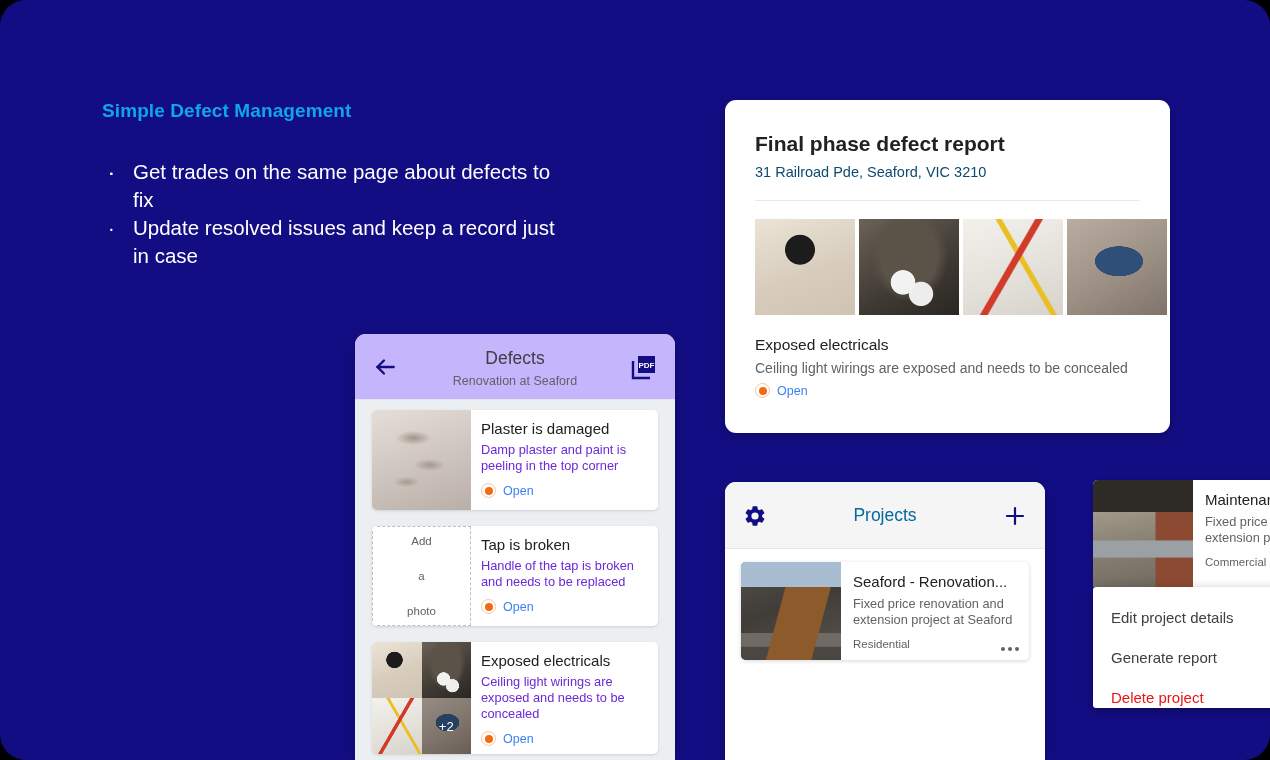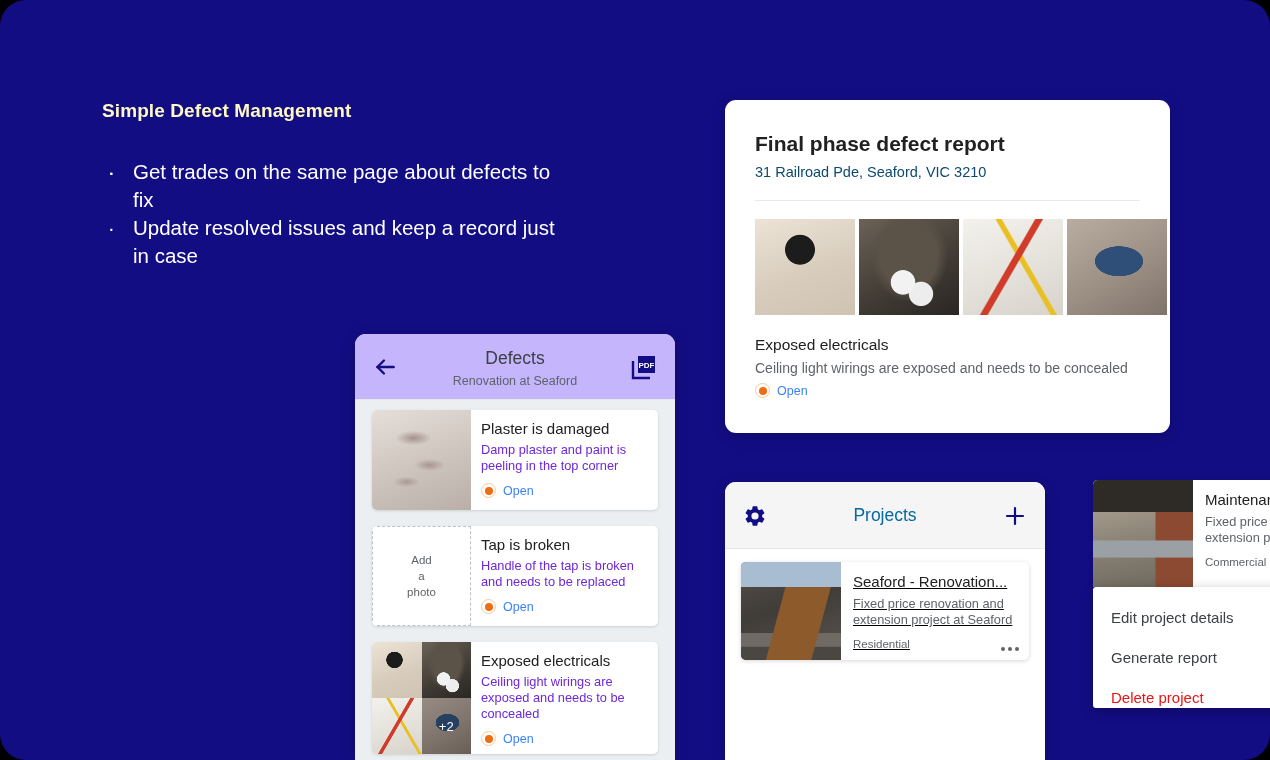--- a/index.html
+++ b/index.html
@@ -29,21 +29,21 @@
     left: 102px;
     top: 100px;
     width: 470px;
     color: #ffffff;
   }
   #promo-heading {
     font-size: 19px;
     font-weight: bold;
     letter-spacing: 0.1px;
     margin: 0 0 36px 0;
-    color: #fef9c3;
+    color: #0ea5e9;
   }
   #promo-list {
     list-style: none;
     margin: 0;
     padding: 0;
   }
   #promo-list li {
     position: relative;
     font-size: 20.5px;
     line-height: 28px;
@@ -229,20 +229,21 @@
   .defect-thumb-placeholder {
     width: 99px;
     flex: 0 0 99px;
     border: 1px dashed #bdc1c6;
     box-sizing: border-box;
     display: flex;
     flex-direction: column;
     align-items: center;
     justify-content: center;
     background: #ffffff;
+    gap: 19px;
   }
   .defect-thumb-placeholder span {
     font-size: 11.5px;
     color: #5f6368;
     line-height: 16px;
   }
   .photo-grid {
     display: grid;
     grid-template-columns: 1fr 1fr;
     grid-template-rows: 1fr 1fr;
@@ -314,21 +315,20 @@
   }
   #projects-add {
     position: absolute;
     right: 18px;
     top: 22px;
     width: 24px;
     height: 24px;
   }
   #projects-list {
     padding: 13px 16px 0 16px;
-    text-decoration: underline;
   }
   .project-row {
     display: flex;
     background: #ffffff;
     border-radius: 5px;
     box-shadow: 0 1px 4px rgba(0,0,0,0.16);
     overflow: hidden;
     min-height: 98px;
   }
   .project-thumb {

